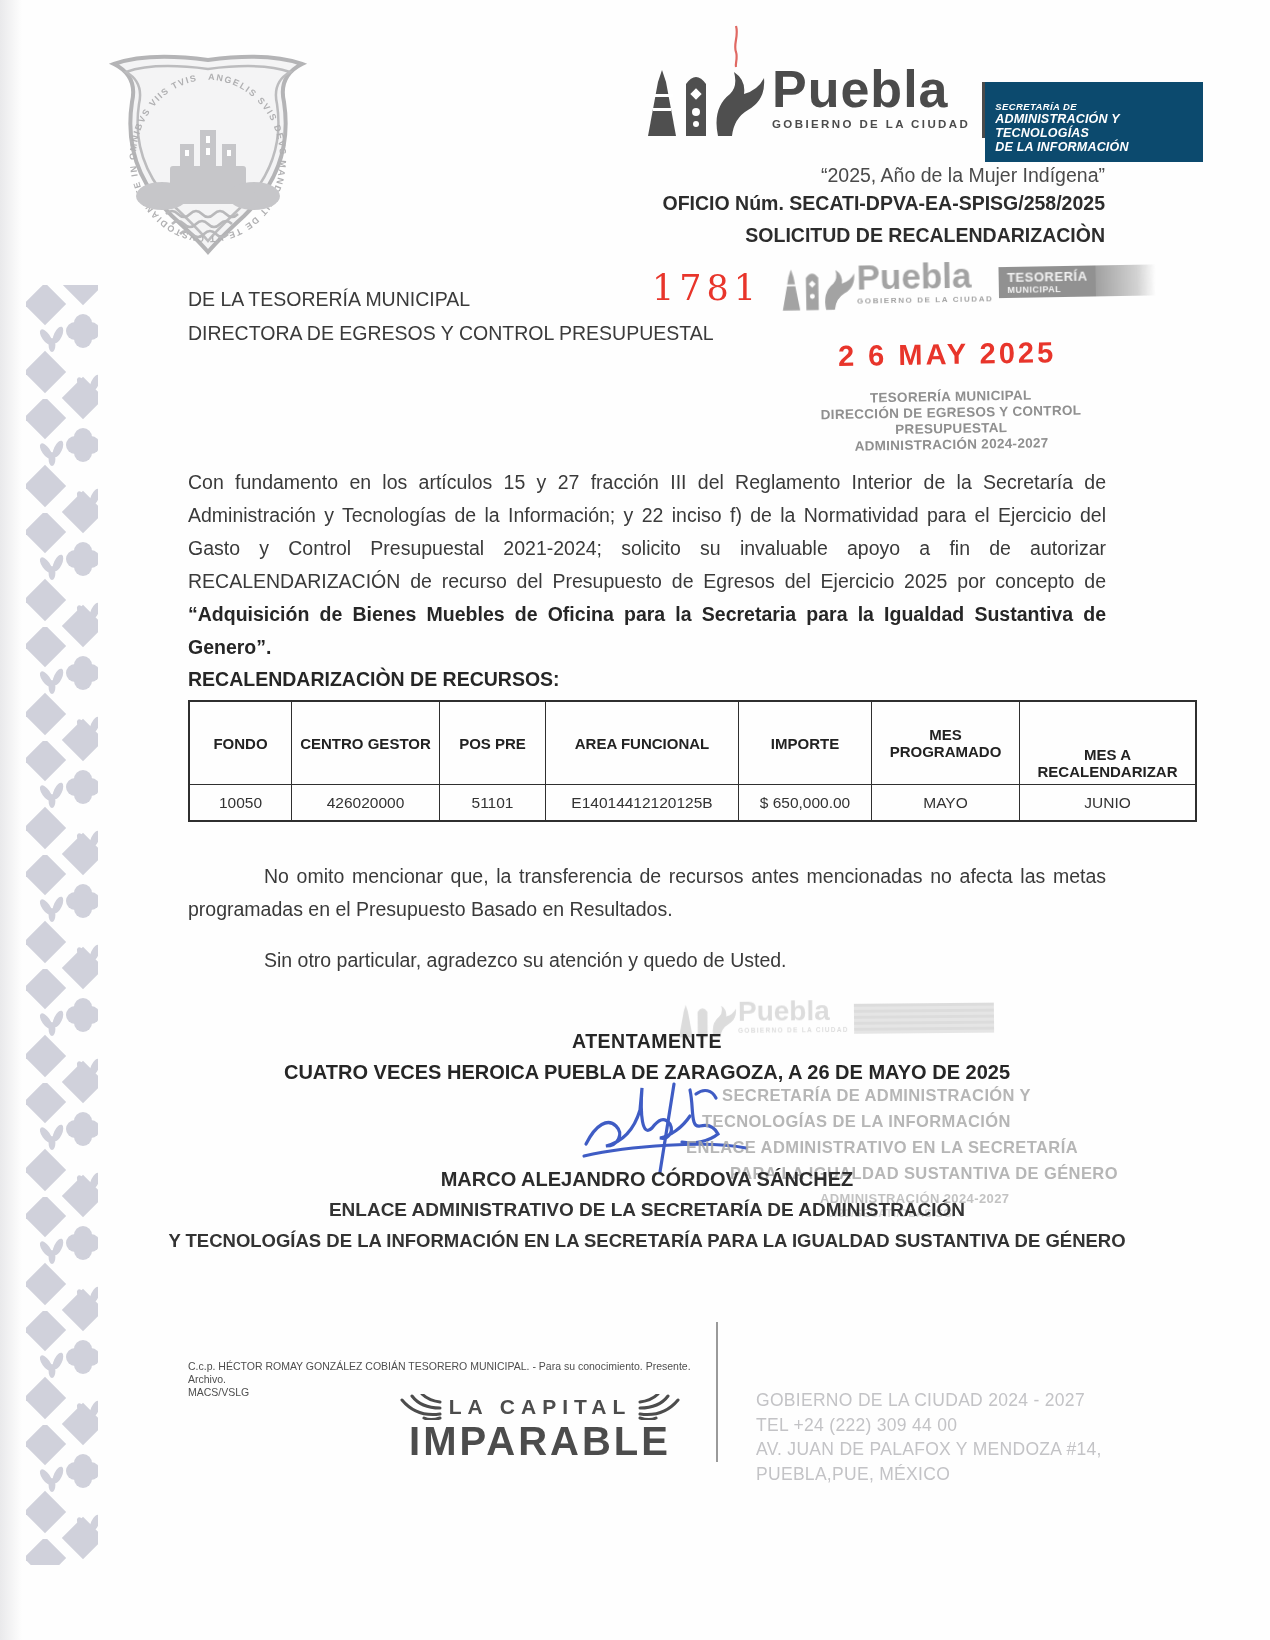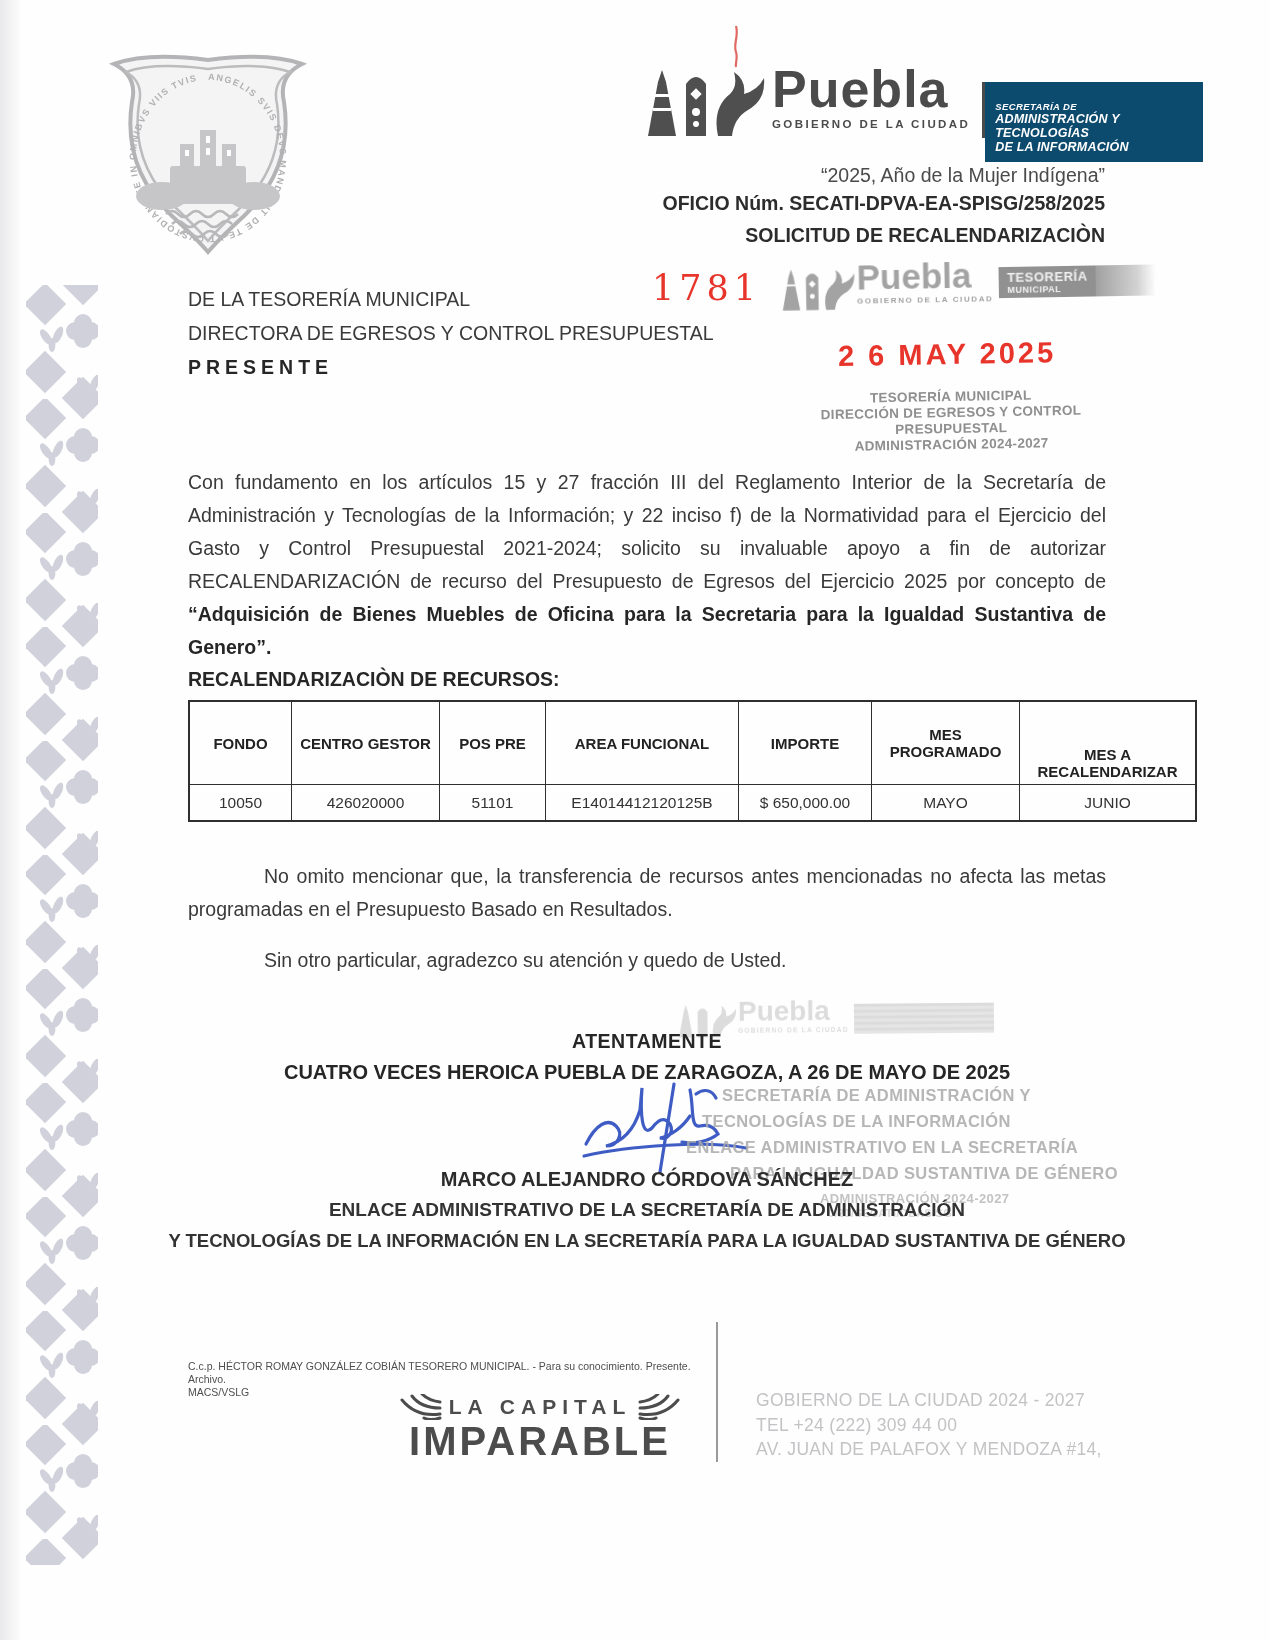--- a/index.html
+++ b/index.html
@@ -204,21 +204,20 @@
   <path d="M8 2 C11 12 5 20 8 28 C10 34 7 40 8 43" stroke="#d8443c" stroke-width="2.2" fill="none" opacity=".8"></path>
 </svg>
 
 <div class="hdr-line motto">“2025, Año de la Mujer Indígena”</div>
 <div class="hdr-line oficio">OFICIO Núm. SECATI-DPVA-EA-SPISG/258/2025</div>
 <div class="hdr-line subject">SOLICITUD DE RECALENDARIZACIÒN</div>
 
 <div class="recipient">
   <div>DE LA TESORERÍA MUNICIPAL</div>
   <div>DIRECTORA DE EGRESOS Y CONTROL PRESUPUESTAL</div>
-  <div class="salut">PRESENTE</div>
 </div>
 
 <div class="folio">1781</div>
 
 <div class="rstamp">
   <div class="rstamp-logo">
     <svg class="rstamp-icons" viewBox="0 0 126 82">
       <g fill="#8d8d8d">
         <path d="M6 76 L16 22 L20 10 L24 22 L34 76 Z"></path>
         <rect x="9" y="34" width="22" height="3" fill="#fff"></rect>
@@ -344,13 +343,14 @@
   </div>
   <div class="cap-bottom">IMPARABLE</div>
 </div>
 
 <div class="footer-div"></div>
 
 <div class="footer-right">
   <div>GOBIERNO DE LA CIUDAD 2024 - 2027</div>
   <div>TEL +24 (222) 309 44 00</div>
   <div>AV. JUAN DE PALAFOX Y MENDOZA #14,</div>
+  <div>PUEBLA,PUE, MÉXICO</div>
 </div>
 
 </body></html>

